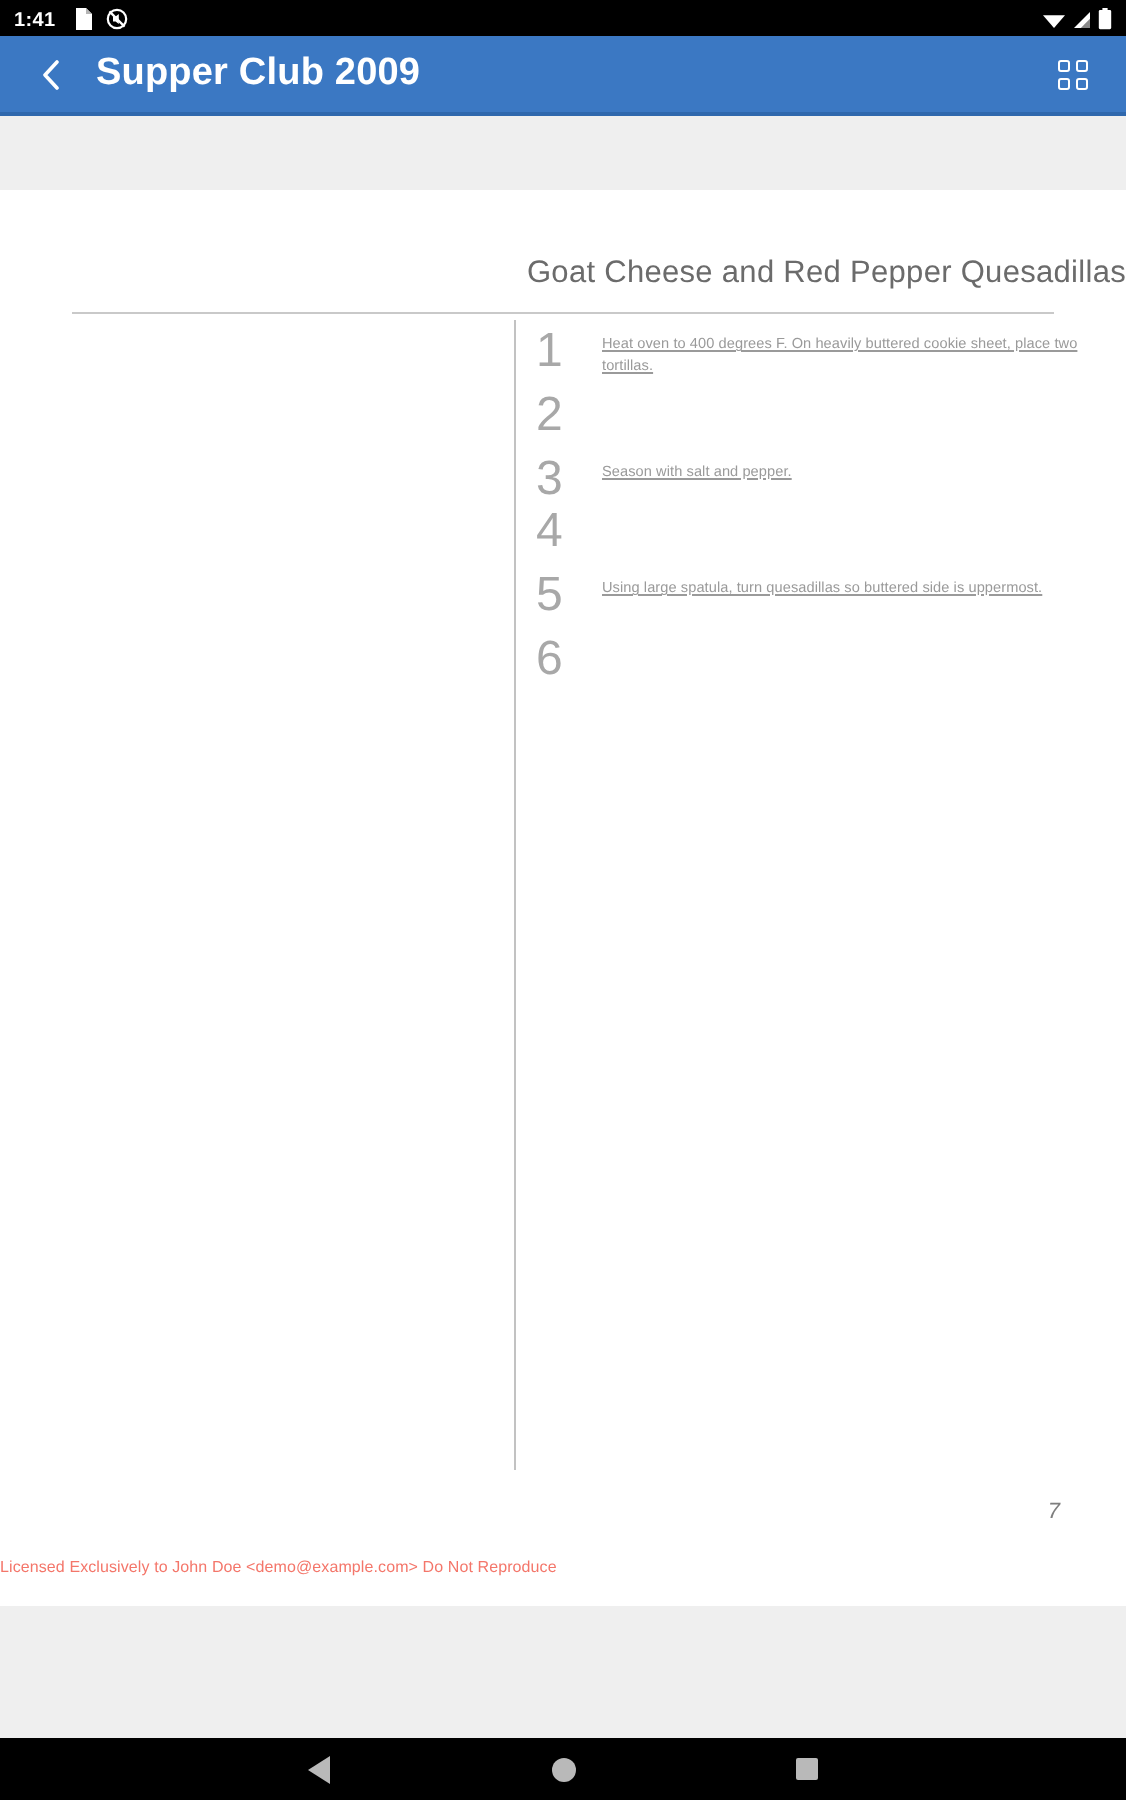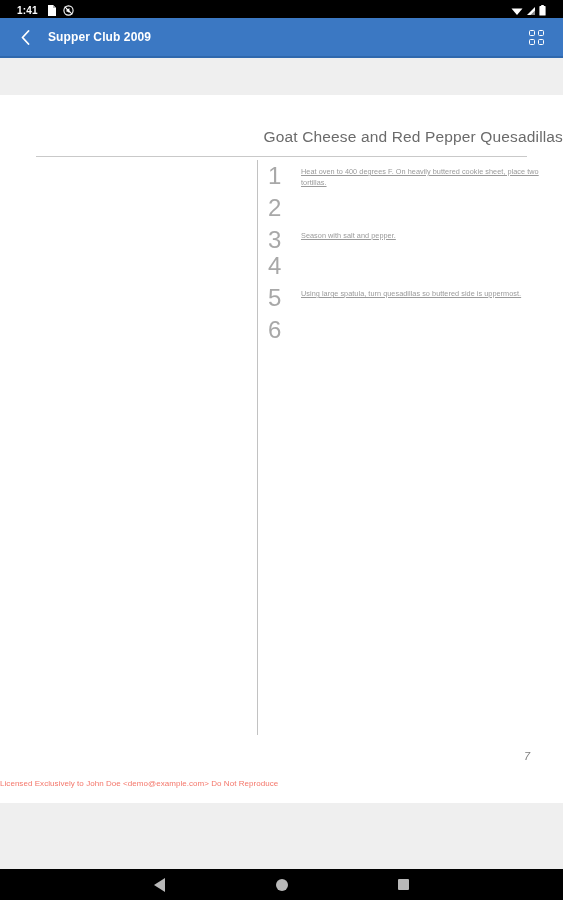--- a/index.html
+++ b/index.html
@@ -8,37 +8,37 @@
     background: #ffffff;
     font-family: "Liberation Sans", sans-serif;
     overflow: hidden;
   }
   #screen { position: relative; width: 563px; height: 900px; background: #efefef; }
 
   
   .status-bar {
     position: absolute; top: 0; left: 0; width: 563px; height: 22px;
     background: #000000; color: #ffffff;
-    display: flex; align-items: center; padding: 0 17px; justify-content: space-between;
+    display: flex; align-items: center; padding: 0 7px; justify-content: space-between;
   }
   .status-clock { font-size: 10px; font-weight: bold; letter-spacing: .2px; line-height: 18px; }
   .status-left-icons { display: flex; align-items: center; gap: 7px; margin-left: 9px; }
   .status-right { margin-left: auto; display: flex; align-items: center; gap: 3px; }
   .sb-ico { display: block; }
 
   
   .app-bar {
     position: absolute; top: 18px; left: 0; width: 563px; height: 40px;
     background: #3b78c3;
     display: flex; align-items: center; padding: 0 14px;
     border-bottom: 2px solid #2f68ad;
   }
   .back-btn { width: 22px; height: 22px; display: flex; align-items: center; justify-content: center; cursor: pointer; }
   .app-title {
-    color: #ffffff; font-size: 12px; font-weight: bold;
+    color: #ffffff; font-size: 19px; font-weight: bold;
     margin-left: 12px; letter-spacing: .1px; white-space: nowrap;
   }
   .grid-btn {
     margin-left: auto; width: 26px; height: 26px;
     display: flex; align-items: center; justify-content: center; cursor: pointer;
   }
   .grid-ico { display: grid; grid-template-columns: 6px 6px; grid-template-rows: 6px 6px; gap: 3px; }
   .grid-ico i { display: block; width: 6px; height: 6px; border: 1.6px solid #ffffff; border-radius: 1.5px; }
 
   

